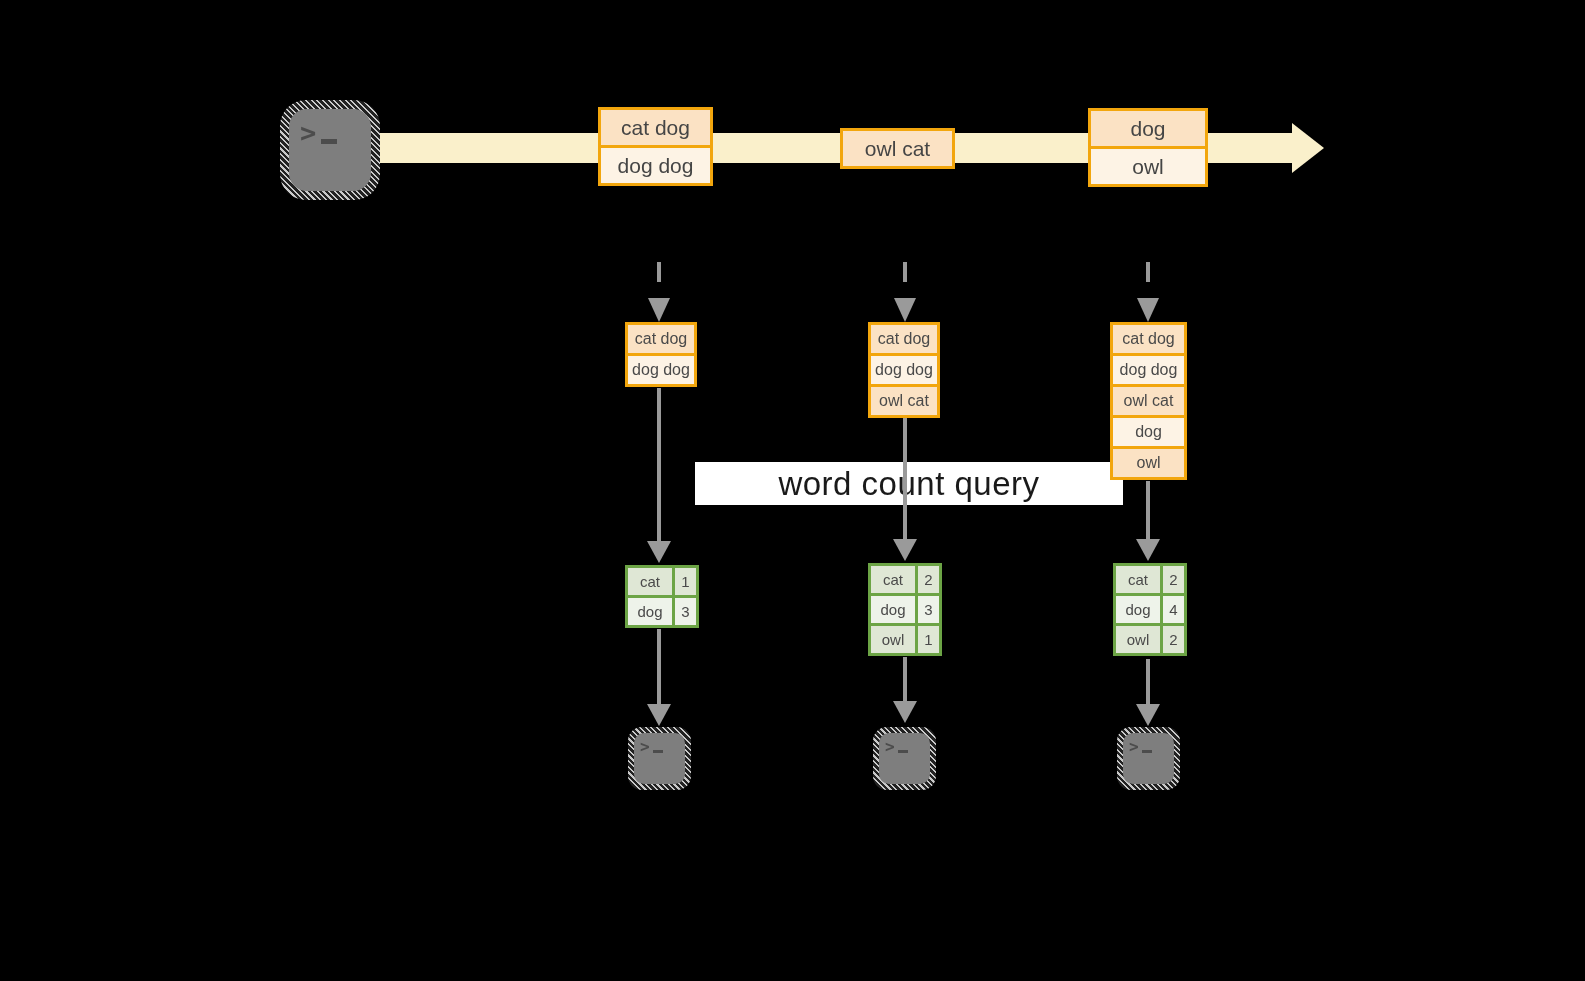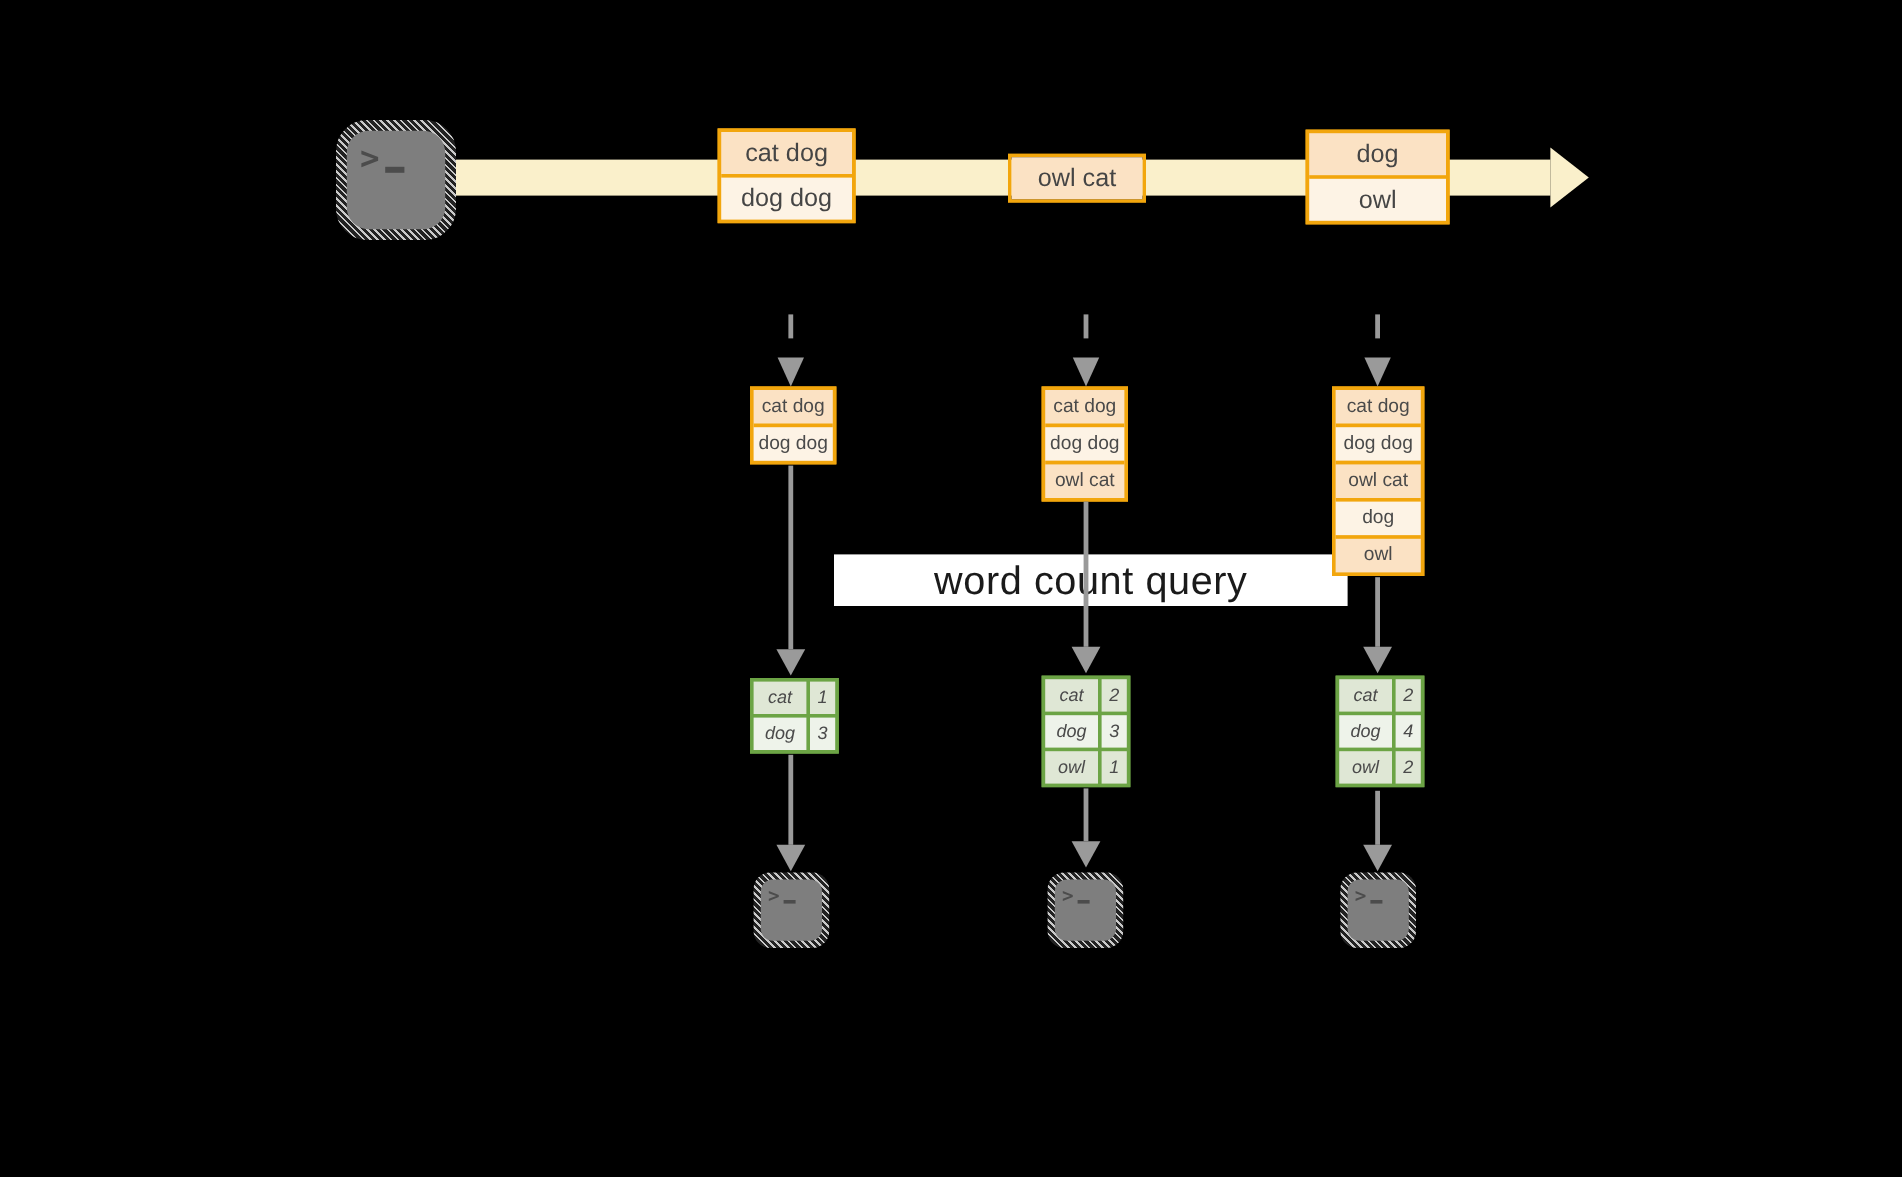--- a/index.html
+++ b/index.html
@@ -24,21 +24,21 @@
     font-size:16px;color:#4A4A4A;border-top:3px solid #F2A60D;}
   .stack .srow:first-child{border-top:none;}
   .stack .srow:nth-child(odd){background:#FBE2C4;}
   .stack .srow:nth-child(even){background:#FDF3E5;}
   
   .query-band{position:absolute;background:#FFFFFF;z-index:1;display:flex;
     align-items:center;justify-content:center;}
   .query-band span{font-size:33px;color:#1A1A1A;letter-spacing:.5px;}
   
   .wc-table{position:absolute;z-index:2;background:#6CA445;border:3px solid #6CA445;
-    display:grid;grid-template-columns:44px 21px;grid-auto-rows:27px;gap:3px;font-style:italic;}
+    display:grid;grid-template-columns:44px 21px;grid-auto-rows:27px;gap:3px;}
   .wc-table .cell{display:flex;align-items:center;justify-content:center;
     font-size:15px;color:#4A4A4A;}
   .wc-table .cell:nth-child(4n+1),.wc-table .cell:nth-child(4n+2){background:#DFE7D5;}
   .wc-table .cell:nth-child(4n+3),.wc-table .cell:nth-child(4n){background:#EEF3EA;}
   
   .varrow{position:absolute;width:24px;z-index:3;}
   .varrow .shaft{position:absolute;left:50%;transform:translateX(-50%);width:4px;background:#9A9A9A;top:0;}
   .varrow .dash{position:absolute;left:50%;transform:translateX(-50%);width:4px;height:20px;background:#9A9A9A;top:0;}
   .varrow .head{position:absolute;left:50%;transform:translateX(-50%);width:0;height:0;
     border-left:12px solid transparent;border-right:12px solid transparent;border-top:22px solid #9A9A9A;}

